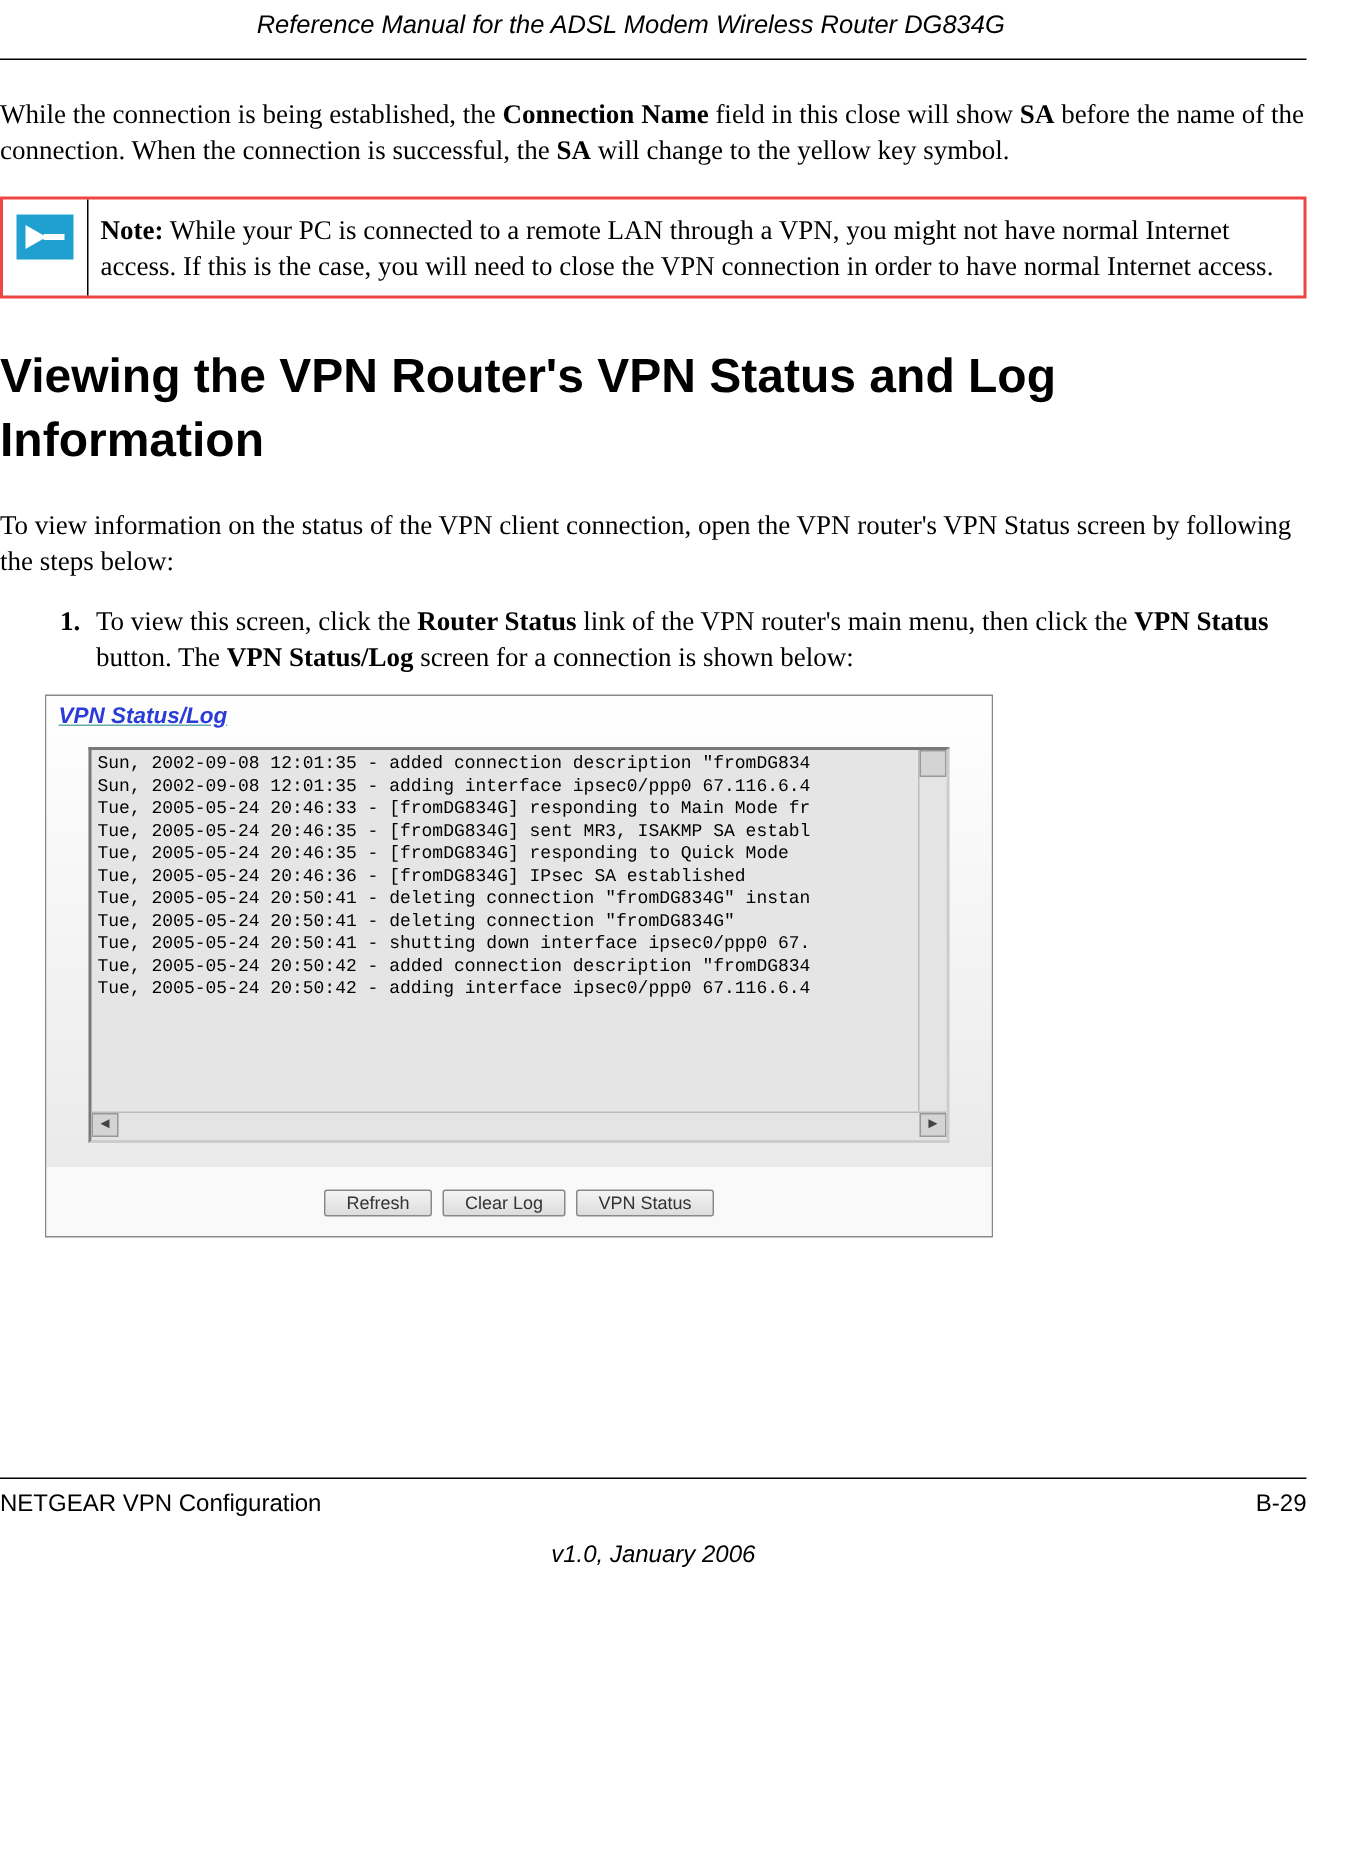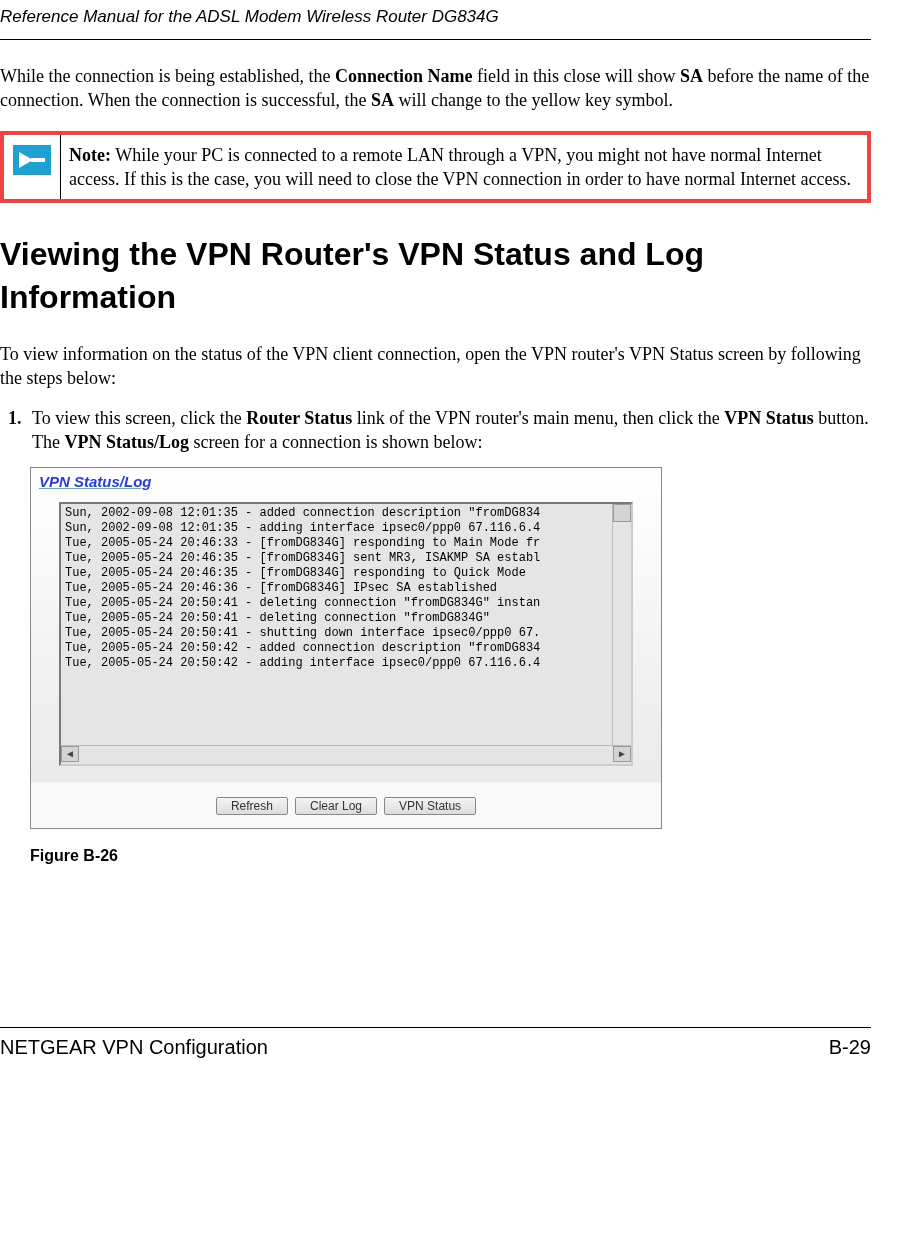--- a/index.html
+++ b/index.html
@@ -12,33 +12,33 @@
     color: #000;
     width: 901px;
   }
   .page {
     padding: 0 30px 0 0;
   }
   .header-line {
     font-family: Arial, Helvetica, sans-serif;
     font-style: italic;
     font-size: 17px;
-    text-align: left;
+    text-align: center;
     padding: 6px 30px 10px 0;
     border-bottom: 1px solid #000;
     margin-bottom: 24px;
   }
   .body-text {
     padding: 0 0 0 0;
   }
   p {
     margin: 0 0 16px 0;
   }
   .note-box {
-    border: 4px solid #ef4444;
+    border: 2px solid #ef4444;
     display: flex;
     margin: 18px 0 30px 0;
   }
   .note-icon-cell {
     border-right: 1px solid #000;
     width: 56px;
     display: flex;
     align-items: flex-start;
     justify-content: center;
     padding: 10px 0;
@@ -78,20 +78,21 @@
     font-size: 32px;
     margin: 30px 0 22px 0;
   }
   ol {
     margin: 0;
     padding-left: 26px;
   }
   ol li {
     padding-left: 6px;
     margin-bottom: 12px;
+    margin-left: 32px;
   }
   ol li::marker {
     font-weight: bold;
   }
   .screenshot {
     margin: 10px 0 6px 30px;
     width: 630px;
     border: 1px solid #888;
     background: #fff;
     font-family: Verdana, Arial, sans-serif;
@@ -182,21 +183,21 @@
     font-family: Arial, Helvetica, sans-serif;
     font-weight: bold;
     font-size: 16px;
     margin: 16px 0 0 30px;
   }
   .footer {
     border-top: 1px solid #000;
     margin-top: 160px;
     padding: 6px 0 4px 0;
     font-family: Arial, Helvetica, sans-serif;
-    font-size: 20px;
+    font-size: 16px;
     display: flex;
     justify-content: space-between;
   }
   .footer-version {
     font-family: Arial, Helvetica, sans-serif;
     font-style: italic;
     font-size: 16px;
     text-align: center;
     margin-top: 8px;
   }
@@ -257,20 +258,20 @@
           </div>
         </div>
       </div>
       <div class="button-row">
         <span class="ui-button">Refresh</span>
         <span class="ui-button">Clear Log</span>
         <span class="ui-button">VPN Status</span>
       </div>
     </div>
 
-    <div class="figure-caption">Figure B-26</div>
   </div>
 
   <div class="footer">
     <span>NETGEAR VPN Configuration</span>
     <span>B-29</span>
   </div>
+  <div class="footer-version">v1.0, January 2006</div>
 </div>
 
 </body></html>

